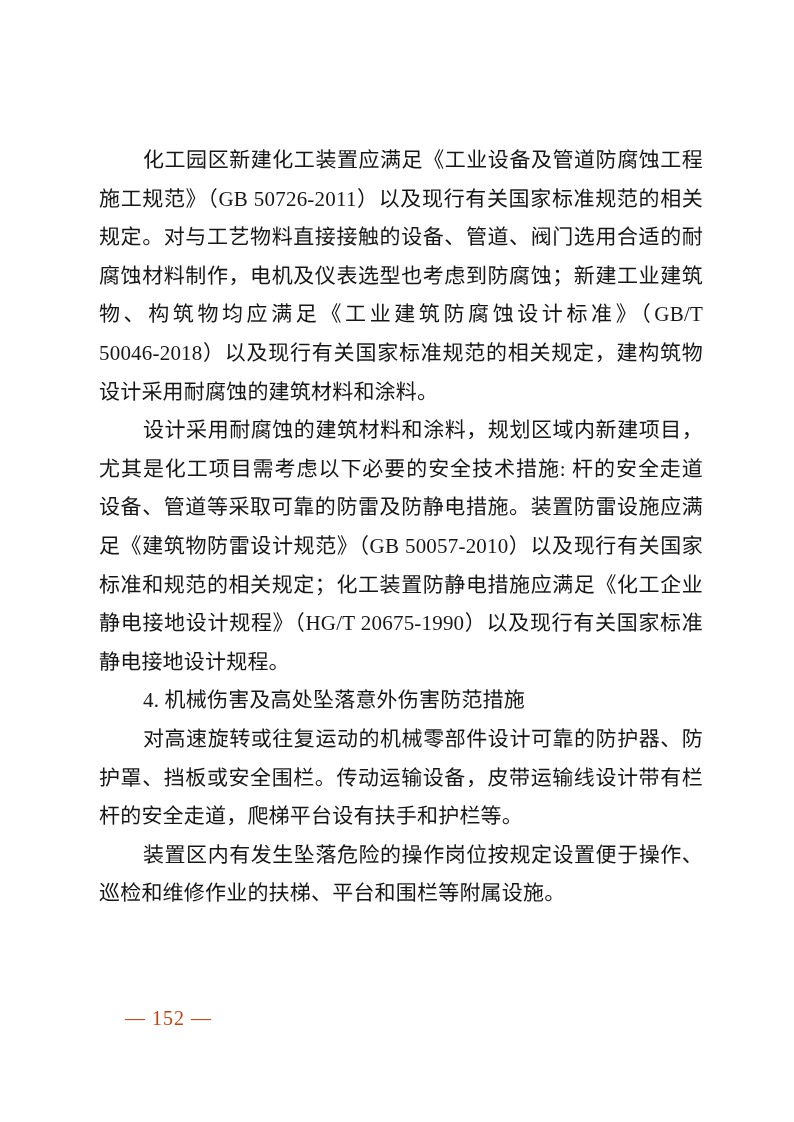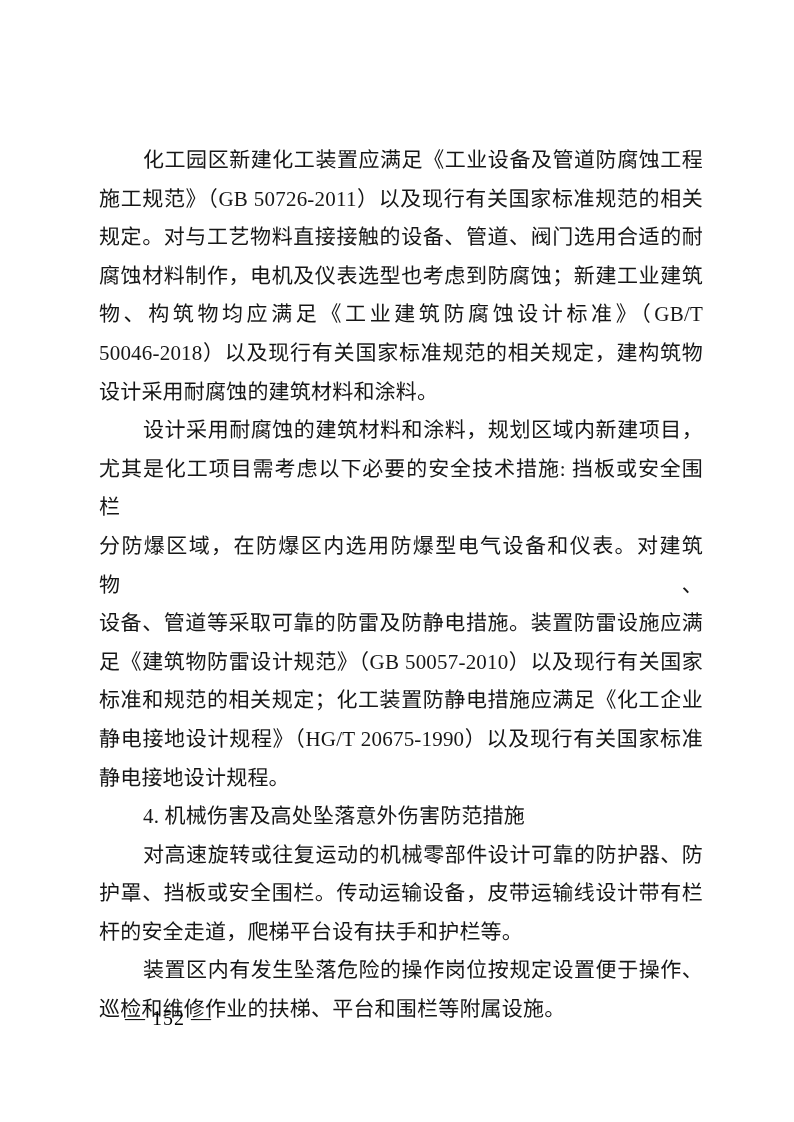--- a/index.html
+++ b/index.html
@@ -35,38 +35,37 @@
   .line.ind {
     text-indent: 44px;
   }
   .footer {
     position: absolute;
     left: 125px;
     top: 1004px;
     font-size: 20px;
     line-height: 28px;
     letter-spacing: 1px;
-    color: #000000;
+    color: #c2410c;
   }
 </style>
 </head>
 <body>
 
 <div class="page">
   <div class="doc-body">
       <div class="line just ind">化工园区新建化工装置应满足《工业设备及管道防腐蚀工程</div>
       <div class="line just">施工规范》（GB 50726-2011）以及现行有关国家标准规范的相关</div>
       <div class="line just">规定。对与工艺物料直接接触的设备、管道、阀门选用合适的耐</div>
       <div class="line just">腐蚀材料制作，电机及仪表选型也考虑到防腐蚀；新建工业建筑</div>
       <div class="line just">物、构筑物均应满足《工业建筑防腐蚀设计标准》（GB/T</div>
       <div class="line just">50046-2018）以及现行有关国家标准规范的相关规定，建构筑物</div>
       <div class="line">设计采用耐腐蚀的建筑材料和涂料。</div>
       <div class="line just ind">设计采用耐腐蚀的建筑材料和涂料，规划区域内新建项目，</div>
-      <div class="line just">尤其是化工项目需考虑以下必要的安全技术措施: 挡板或安全围栏</div>
-      <div class="line just">分防爆区域，在防爆区内选用防爆型电气设备和仪表。对建筑物、</div>
+      <div class="line just">尤其是化工项目需考虑以下必要的安全技术措施: 杆的安全走道</div>
       <div class="line just">设备、管道等采取可靠的防雷及防静电措施。装置防雷设施应满</div>
       <div class="line just">足《建筑物防雷设计规范》（GB 50057-2010）以及现行有关国家</div>
       <div class="line just">标准和规范的相关规定；化工装置防静电措施应满足《化工企业</div>
       <div class="line just">静电接地设计规程》（HG/T 20675-1990）以及现行有关国家标准</div>
       <div class="line">静电接地设计规程。</div>
       <div class="line ind">4. 机械伤害及高处坠落意外伤害防范措施</div>
       <div class="line just ind">对高速旋转或往复运动的机械零部件设计可靠的防护器、防</div>
       <div class="line just">护罩、挡板或安全围栏。传动运输设备，皮带运输线设计带有栏</div>
       <div class="line">杆的安全走道，爬梯平台设有扶手和护栏等。</div>
       <div class="line just ind">装置区内有发生坠落危险的操作岗位按规定设置便于操作、</div>

